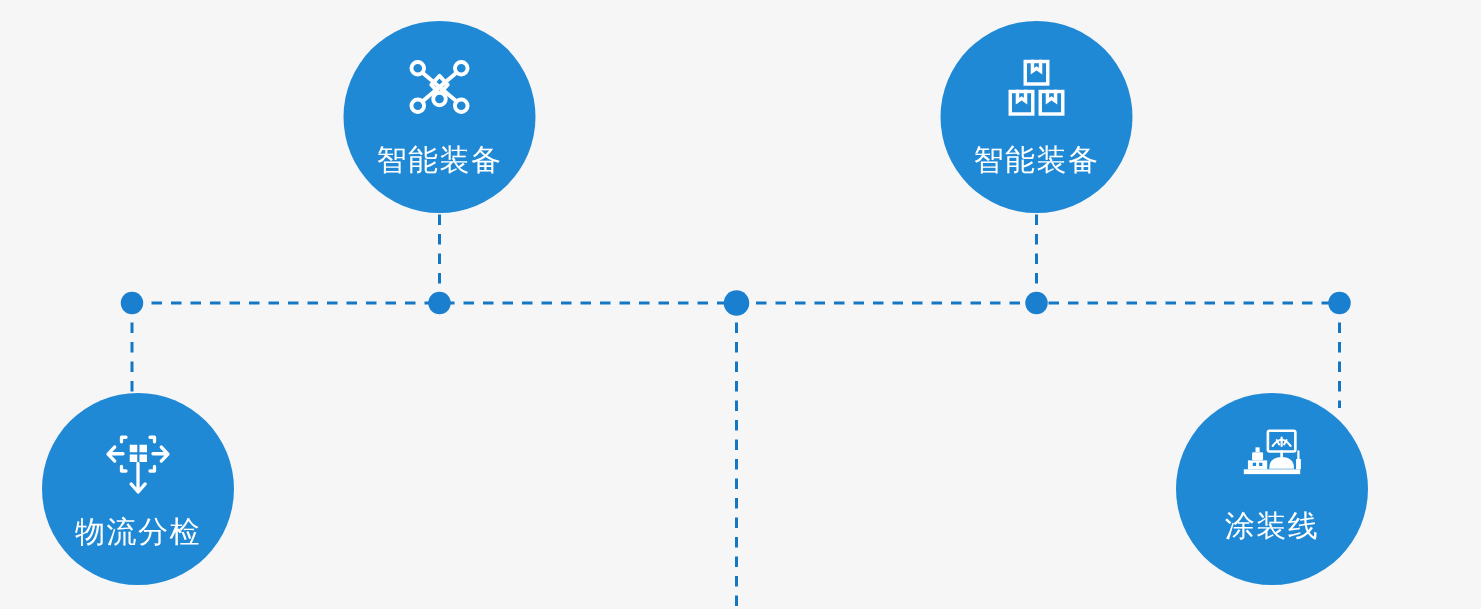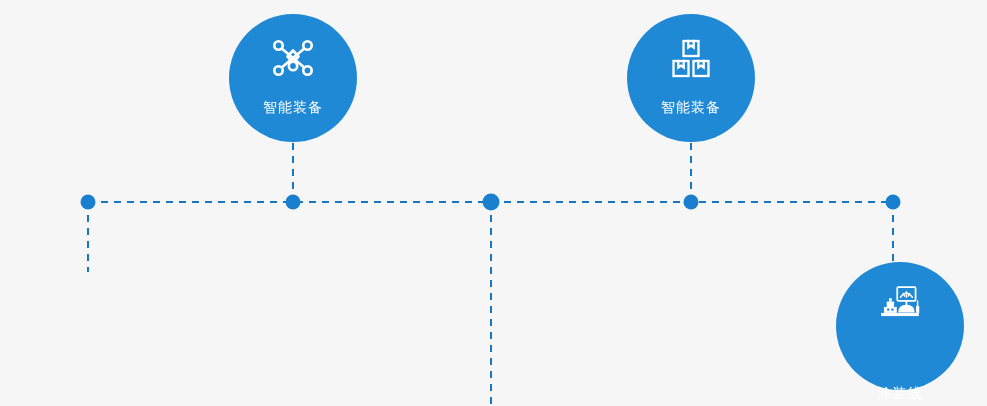--- a/index.html
+++ b/index.html
@@ -57,21 +57,21 @@
     display: block;
   }
   .node .ico svg {
     width: 48px;
     height: 48px;
     display: block;
   }
   .node .label {
     margin-top: 14px;
     color: #ffffff;
-    font-size: 14px;
+    font-size: 20px;
     line-height: 18px;
     letter-spacing: 1px;
     white-space: nowrap;
   }
   .node.small-ico .ico,
   .node.small-ico .ico svg { width: 44px; height: 44px; }
 </style>
 </head>
 <body>
 
@@ -119,23 +119,41 @@
         <path d="M21.3 5 L21.3 11.5 L24 9.6 L26.7 11.5 L26.7 5"></path>
         <rect x="6.5" y="25" width="15" height="15"></rect>
         <path d="M11.3 25 L11.3 31.5 L14 29.6 L16.7 31.5 L16.7 25"></path>
         <rect x="26.5" y="25" width="15" height="15"></rect>
         <path d="M31.3 25 L31.3 31.5 L34 29.6 L36.7 31.5 L36.7 25"></path>
       </svg>
     </span>
     <span class="label">智能装备</span>
   </div>
 
+  <div class="node" style="left:28px; top:262px;">
+    <span class="ico">
+      <svg viewBox="0 0 48 48" fill="none" stroke="#ffffff" stroke-width="2.2" stroke-linecap="round" stroke-linejoin="round">
+        <path d="M16 7.5 L13 7.5 L13 10.5"></path>
+        <path d="M32 7.5 L35 7.5 L35 10.5"></path>
+        <path d="M13 27 L13 30 L16 30"></path>
+        <path d="M35 27 L35 30 L32 30"></path>
+        <rect x="18.5" y="12.5" width="5" height="5" fill="#ffffff" stroke="none"></rect>
+        <rect x="25" y="12.5" width="5" height="5" fill="#ffffff" stroke="none"></rect>
+        <rect x="18.5" y="19" width="5" height="5" fill="#ffffff" stroke="none"></rect>
+        <rect x="25" y="19" width="5" height="5" fill="#ffffff" stroke="none"></rect>
+        <path d="M14 18.5 L4.5 18.5 M8.5 14 L4 18.7 L8.5 23.4"></path>
+        <path d="M34 18.5 L43.5 18.5 M39.5 14 L44 18.7 L39.5 23.4"></path>
+        <path d="M24 25 L24 43.5 M19.4 38.6 L24.1 44 L28.8 38.6"></path>
+      </svg>
+    </span>
+    <span class="label">物流分检</span>
+  </div>
 
 
-  <div class="node small-ico" style="left:836px; top:262px;gap:42px;">
+  <div class="node small-ico" style="left:784px; top:262px;">
     <span class="ico">
       <svg viewBox="0 0 48 48" fill="none" stroke="#ffffff" stroke-width="1.9" stroke-linecap="round" stroke-linejoin="round">
         <rect x="21" y="3.5" width="20" height="15" rx="1.2"></rect>
         <path d="M24.5 14.5 Q31 5.5 37.5 14.5" stroke-width="1.6"></path>
         <line x1="31" y1="8.5" x2="31" y2="14.5" stroke-width="1.6"></line>
         <line x1="27.4" y1="10.2" x2="29.2" y2="13.4" stroke-width="1.4"></line>
         <line x1="34.6" y1="10.2" x2="32.8" y2="13.4" stroke-width="1.4"></line>
         <line x1="31" y1="18.5" x2="31" y2="23"></line>
         <path d="M22 31 Q22 22.5 31 22.5 Q40 22.5 40 31 Z" fill="#ffffff" stroke="none"></path>
         <rect x="6.5" y="25" width="14" height="6.5" fill="#ffffff" stroke="none"></rect>

